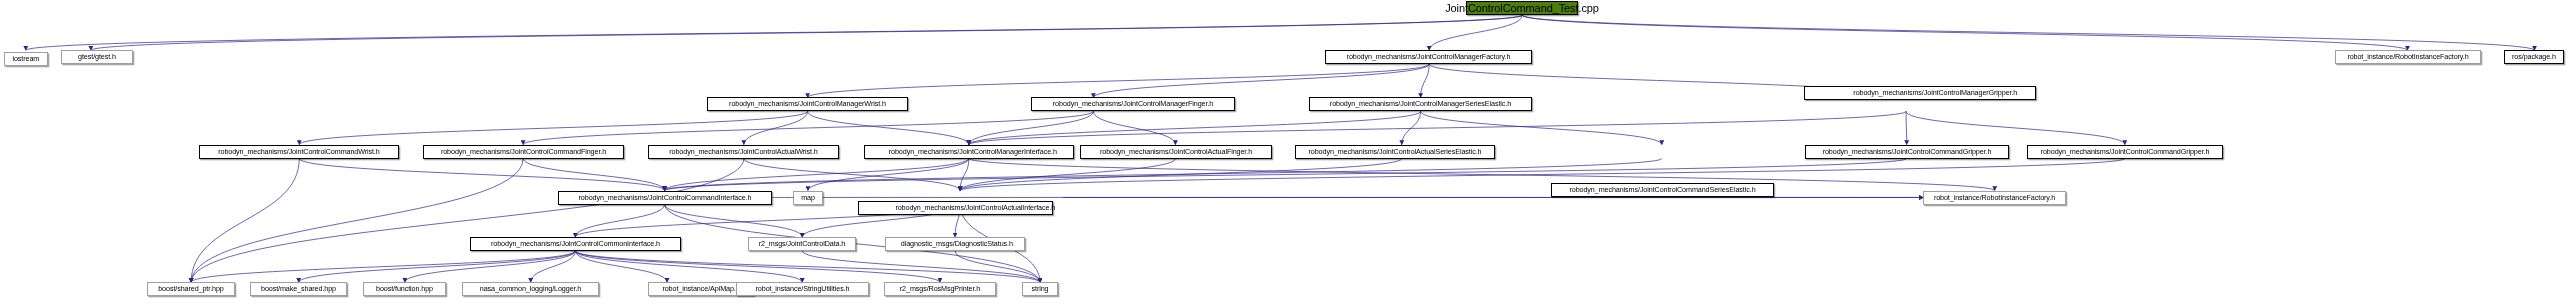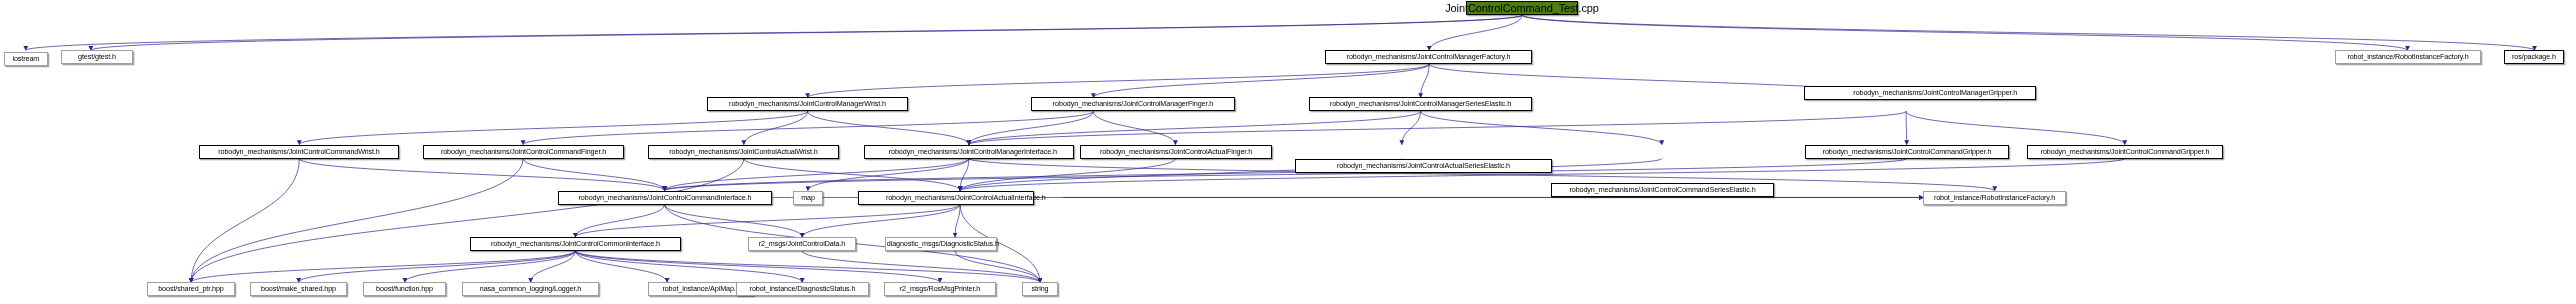--- a/index.html
+++ b/index.html
@@ -110,34 +110,34 @@
       <div class="node" style="left: 2504px; top: 50px; width: 60px;">ros/package.h</div>
       <div class="node" style="left: 707px; top: 97px; width: 201px;">robodyn_mechanisms/JointControlManagerWrist.h</div>
       <div class="node" style="left: 1019px; top: 97px; width: 204px; margin-left: 12px;">robodyn_mechanisms/JointControlManagerFinger.h</div>
       <div class="node" style="left: 1309px; top: 97px; width: 223px;">robodyn_mechanisms/JointControlManagerSeriesElastic.h</div>
       <div class="node" style="left: 1804px; top: 86px; width: 232px; padding-left: 35px;">robodyn_mechanisms/JointControlManagerGripper.h</div>
       <div class="node" style="left: 199px; top: 145px; width: 200px;">robodyn_mechanisms/JointControlCommandWrist.h</div>
       <div class="node" style="left: 423px; top: 145px; width: 201px;">robodyn_mechanisms/JointControlCommandFinger.h</div>
       <div class="node" style="left: 648px; top: 145px; width: 191px;">robodyn_mechanisms/JointControlActualWrist.h</div>
       <div class="node" style="left: 864px; top: 145px; width: 210px; padding-left: 12px;">robodyn_mechanisms/JointControlManagerInterface.h</div>
       <div class="node" style="left: 1080px; top: 145px; width: 192px;">robodyn_mechanisms/JointControlActualFinger.h</div>
-      <div class="node" style="left: 1295px; top: 145px; width: 257px; margin-top: 14px;">robodyn_mechanisms/JointControlActualSeriesElastic.h</div>
+      <div class="node" style="left: 1295px; top: 145px; width: 200px;">robodyn_mechanisms/JointControlActualSeriesElastic.h</div>
       <div class="node" style="left: 1551px; top: 145px; width: 223px; margin-top: 38px;">robodyn_mechanisms/JointControlCommandSeriesElastic.h</div>
       <div class="node" style="left: 1805px; top: 145px; width: 204px;">robodyn_mechanisms/JointControlCommandGripper.h</div>
       <div class="node" style="left: 2027px; top: 145px; width: 196px;">robodyn_mechanisms/JointControlCommandGripper.h</div>
       <div class="node" style="left: 558px; top: 191px; width: 214px;">robodyn_mechanisms/JointControlCommandInterface.h</div>
       <div class="node greyborder" style="left: 793px; top: 191px; width: 30px;">map</div>
-      <div class="node" style="left: 858px; top: 191px; width: 176px; padding-left: 44px;">robodyn_mechanisms/JointControlActualInterface.h</div>
+      <div class="node" style="left: 858px; top: 201px; width: 195px; padding-left: 44px;">robodyn_mechanisms/JointControlActualInterface.h</div>
       <div class="node greyborder" style="left: 1923px; top: 191px; width: 143px;">robot_instance/RobotInstanceFactory.h</div>
       <div class="node" style="left: 470px; top: 237px; width: 211px;">robodyn_mechanisms/JointControlCommonInterface.h</div>
       <div class="node greyborder" style="left: 748px; top: 237px; width: 108px;">r2_msgs/JointControlData.h</div>
-      <div class="node greyborder" style="left: 885px; top: 237px; width: 112px; padding-left: 8px;">diagnostic_msgs/DiagnosticStatus.h</div>
+      <div class="node greyborder" style="left: 885px; top: 237px; width: 140px; padding-left: 8px;">diagnostic_msgs/DiagnosticStatus.h</div>
       <div class="node greyborder" style="left: 147px; top: 282px; width: 88px;">boost/shared_ptr.hpp</div>
       <div class="node greyborder" style="left: 250px; top: 282px; width: 97px;">boost/make_shared.hpp</div>
       <div class="node greyborder" style="left: 363px; top: 282px; width: 83px;">boost/function.hpp</div>
       <div class="node greyborder" style="left: 462px; top: 282px; width: 137px;">nasa_common_logging/Logger.h</div>
       <div class="node greyborder" style="left: 614px; top: 282px; width: 106px; margin-left: 34px;">robot_instance/ApiMap.h</div>
-      <div class="node greyborder" style="left: 736px; top: 282px; width: 133px;">robot_instance/DiagnosticStatus.h</div>
+      <div class="node greyborder" style="left: 736px; top: 282px; width: 133px;">robot_instance/StringUtilities.h</div>
       <div class="node greyborder" style="left: 884px; top: 282px; width: 112px;">r2_msgs/RosMsgPrinter.h</div>
       <div class="node greyborder" style="left: 1022px; top: 282px; width: 36px;">string</div>
     </div>
 </div>
 
 
 </body></html>

